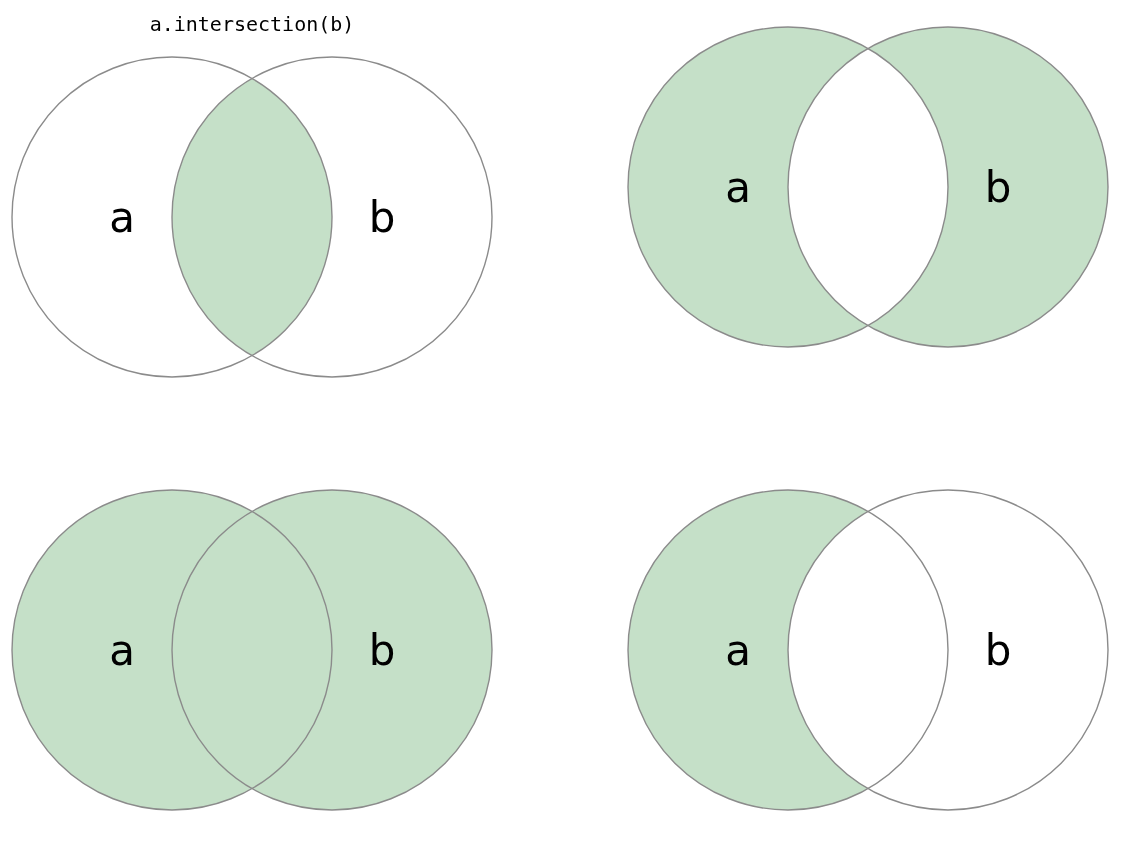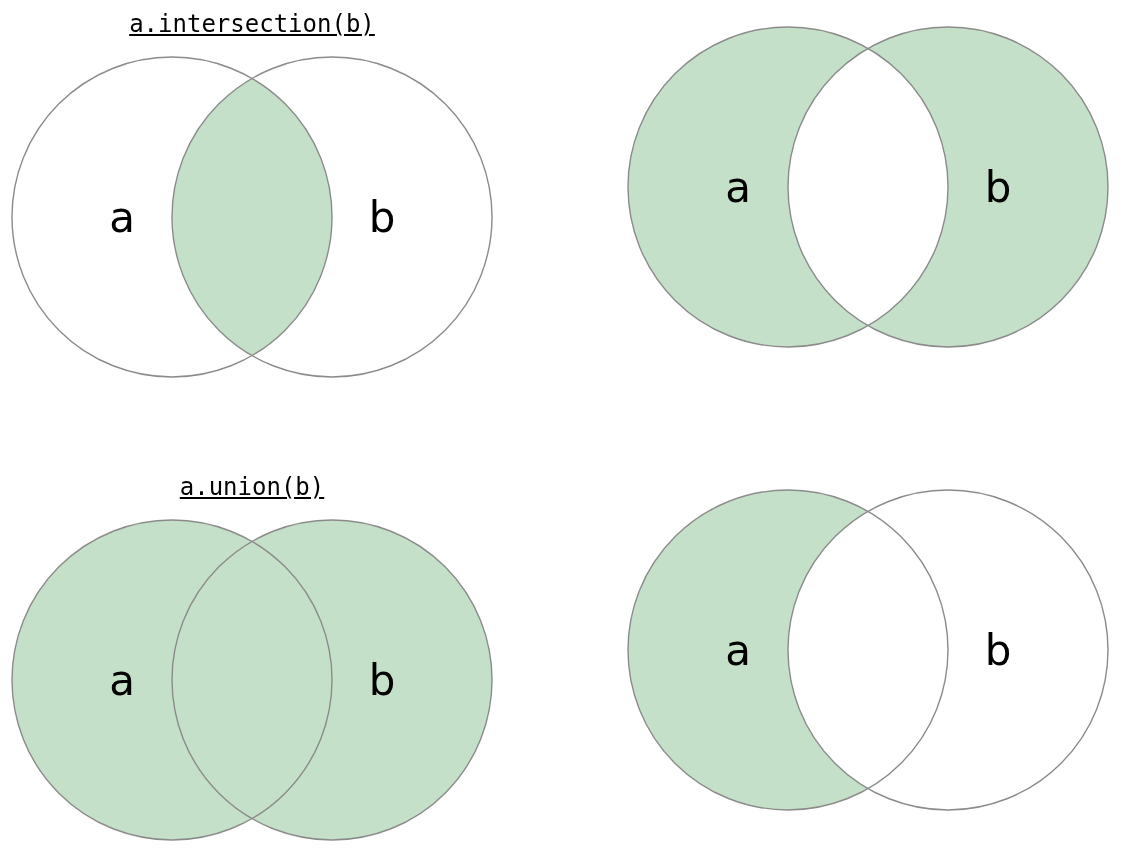--- a/index.html
+++ b/index.html
@@ -20,25 +20,24 @@
   }
   .panel-0 { left: 2px;   top: 9px; }
   .panel-1 { left: 618px; top: 9px; }
   .panel-2 { left: 2px;   top: 472px; }
   .panel-3 { left: 618px; top: 472px; }
   .panel-title {
     height: 30px;
     line-height: 30px;
     text-align: center;
     font-family: "DejaVu Sans Mono", monospace;
-    font-size: 24px;
+    font-size: 20px;
     font-weight: normal;
     color: #000000;
     white-space: nowrap;
-    text-decoration: underline;
   }
   svg.venn {
     display: block;
     width: 500px;
     height: 340px;
     margin-top: 8px;
   }
   svg.venn text {
     font-family: "DejaVu Sans", sans-serif;
     font-size: 42px;
@@ -77,21 +76,20 @@
         <circle cx="330" cy="170" r="160" fill="#c5e0c8"></circle>
         <circle cx="330" cy="170" r="160" fill="#ffffff" clip-path="url(#lensclip-1)"></circle>
         <circle cx="170" cy="170" r="160" fill="none" stroke="#8b8b8b" stroke-width="1.4"></circle>
         <circle cx="330" cy="170" r="160" fill="none" stroke="#8b8b8b" stroke-width="1.4"></circle>
         <text x="120" y="170" text-anchor="middle" dominant-baseline="central">a</text>
         <text x="380" y="170" text-anchor="middle" dominant-baseline="central">b</text>
       </svg>
   </section>
 
   <section class="panel panel-2">
-    <div class="panel-title">a.union(b)</div>
     <svg class="venn" viewBox="0 0 500 340">
         <defs>
           <clipPath id="lensclip-2">
             <circle cx="170" cy="170" r="160"></circle>
           </clipPath>
         </defs>
         <circle cx="170" cy="170" r="160" fill="#c5e0c8"></circle>
         <circle cx="330" cy="170" r="160" fill="#c5e0c8"></circle>
         <circle cx="170" cy="170" r="160" fill="none" stroke="#8b8b8b" stroke-width="1.4"></circle>
         <circle cx="330" cy="170" r="160" fill="none" stroke="#8b8b8b" stroke-width="1.4"></circle>

